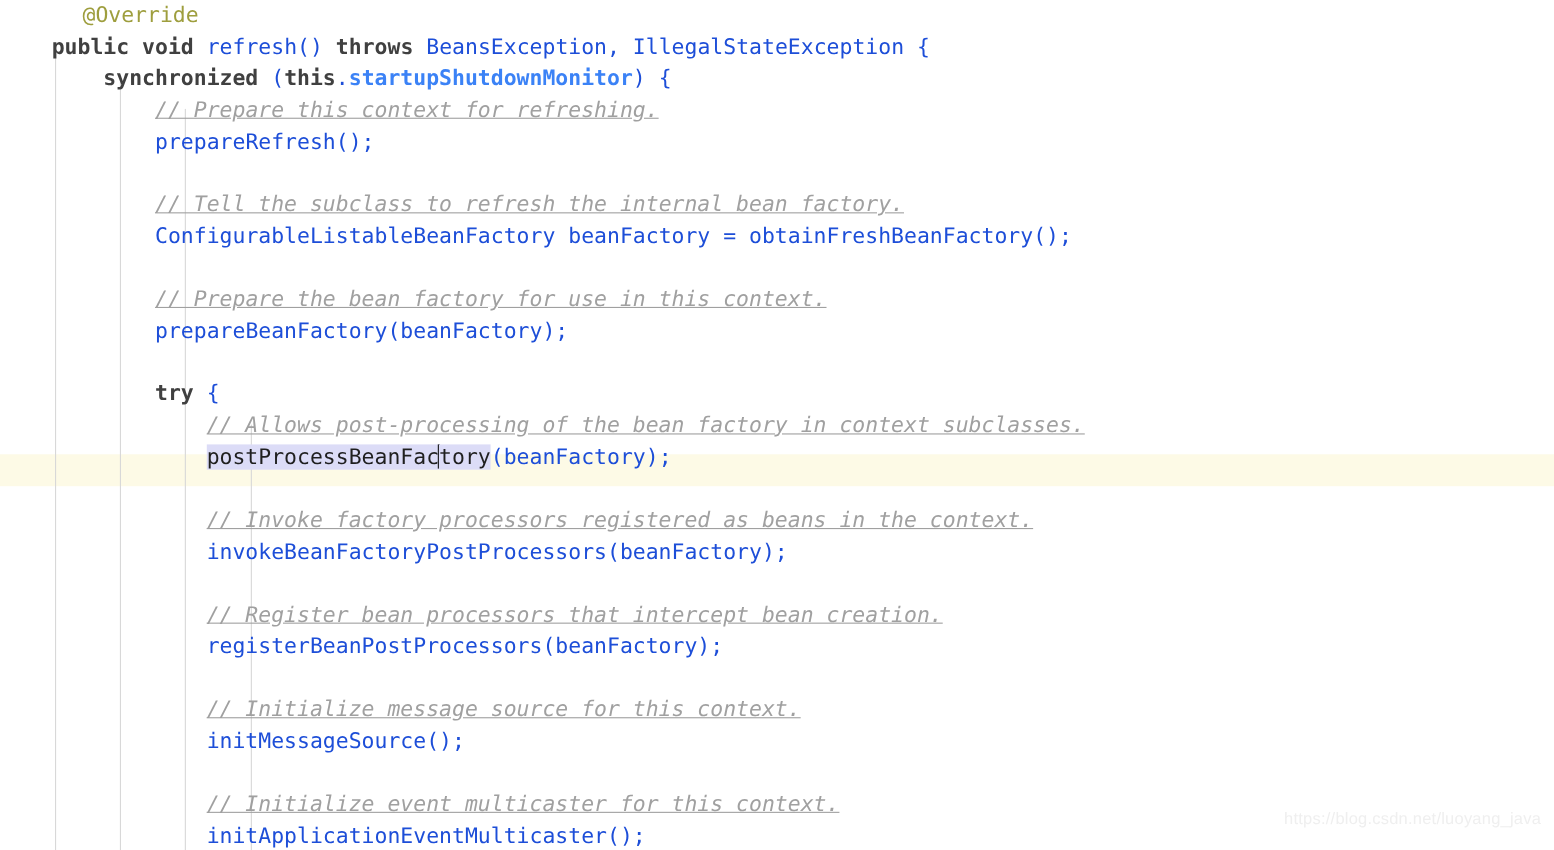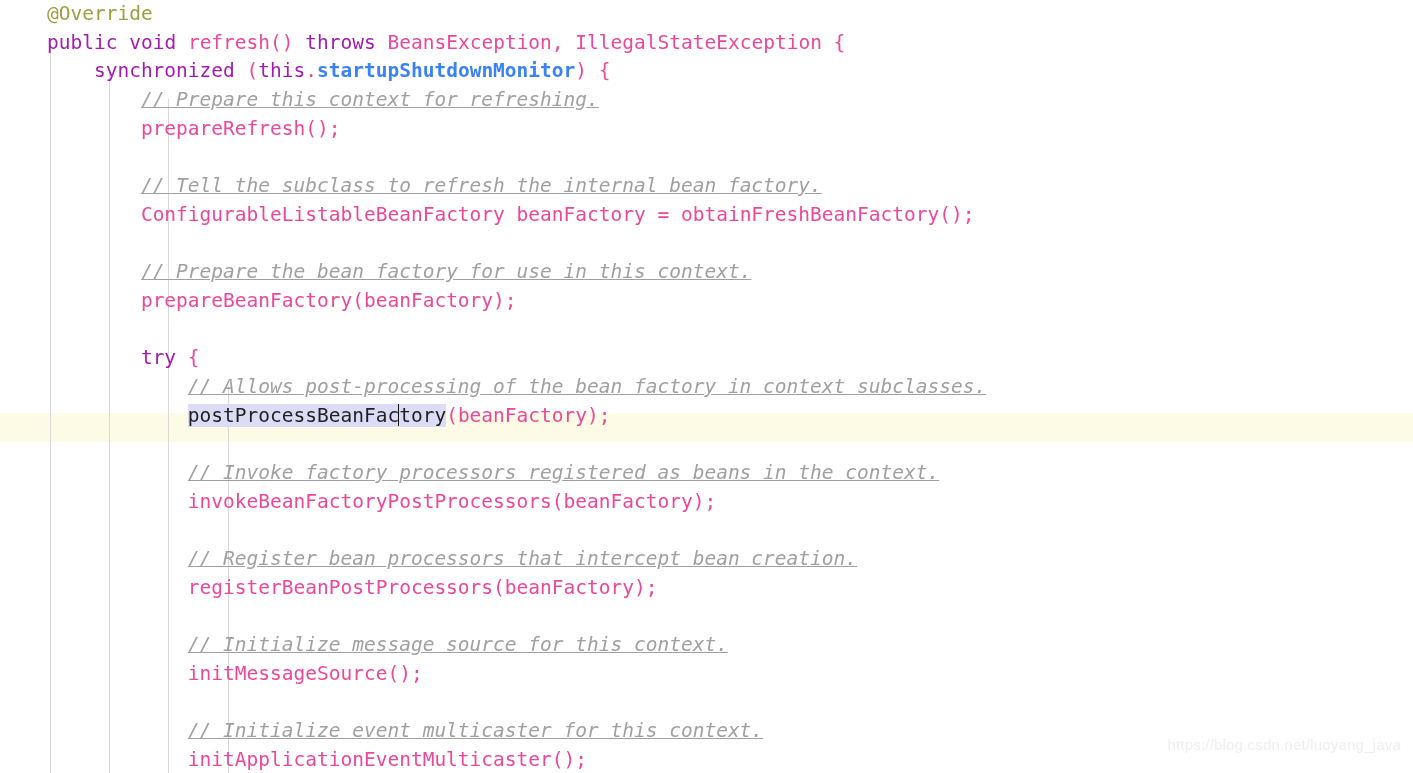--- a/index.html
+++ b/index.html
@@ -59,25 +59,25 @@
     height: 28.7px;
     white-space: pre;
     position: relative;
   }
   .line-inner {
     display: inline-block;
     white-space: pre;
   }
 
   
-  .tok-annotation { color: #9e9e3e; }
-  .tok-keyword    { color: #a21caf; font-weight: normal; }
+  .tok-annotation { color: #9e9e3e; margin-left: 28px; }
+  .tok-keyword    { color: #404040; font-weight: bold; }
   .tok-field      { color: #3b82f6; font-weight: bold; }
   .tok-comment    { color: #a0a0a0; font-style: italic; text-decoration: underline; }
-  .tok-plain      { color: #ec4899; }
+  .tok-plain      { color: #1d4ed8; }
   .tok-ident-hl {
     background: #dcdcf7;
     color: #1f1f1f;
   }
 
   
   .caret {
     display: inline-block;
     width: 0;
     border-left: 2px solid #101010;

